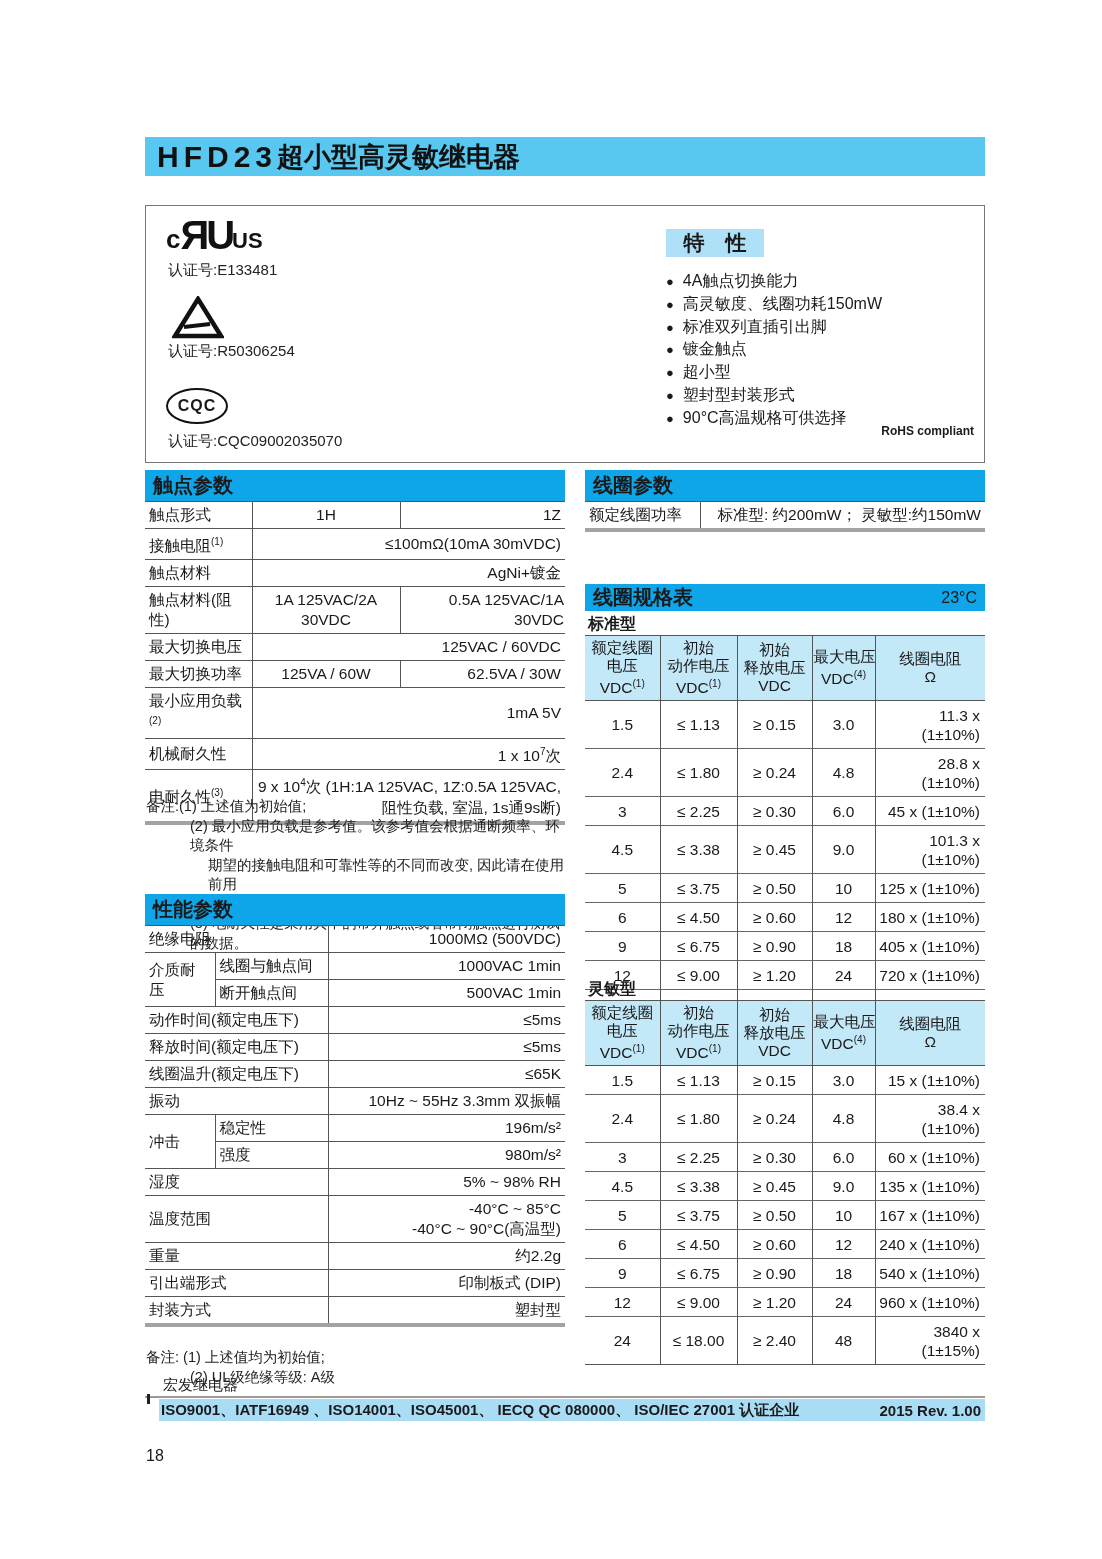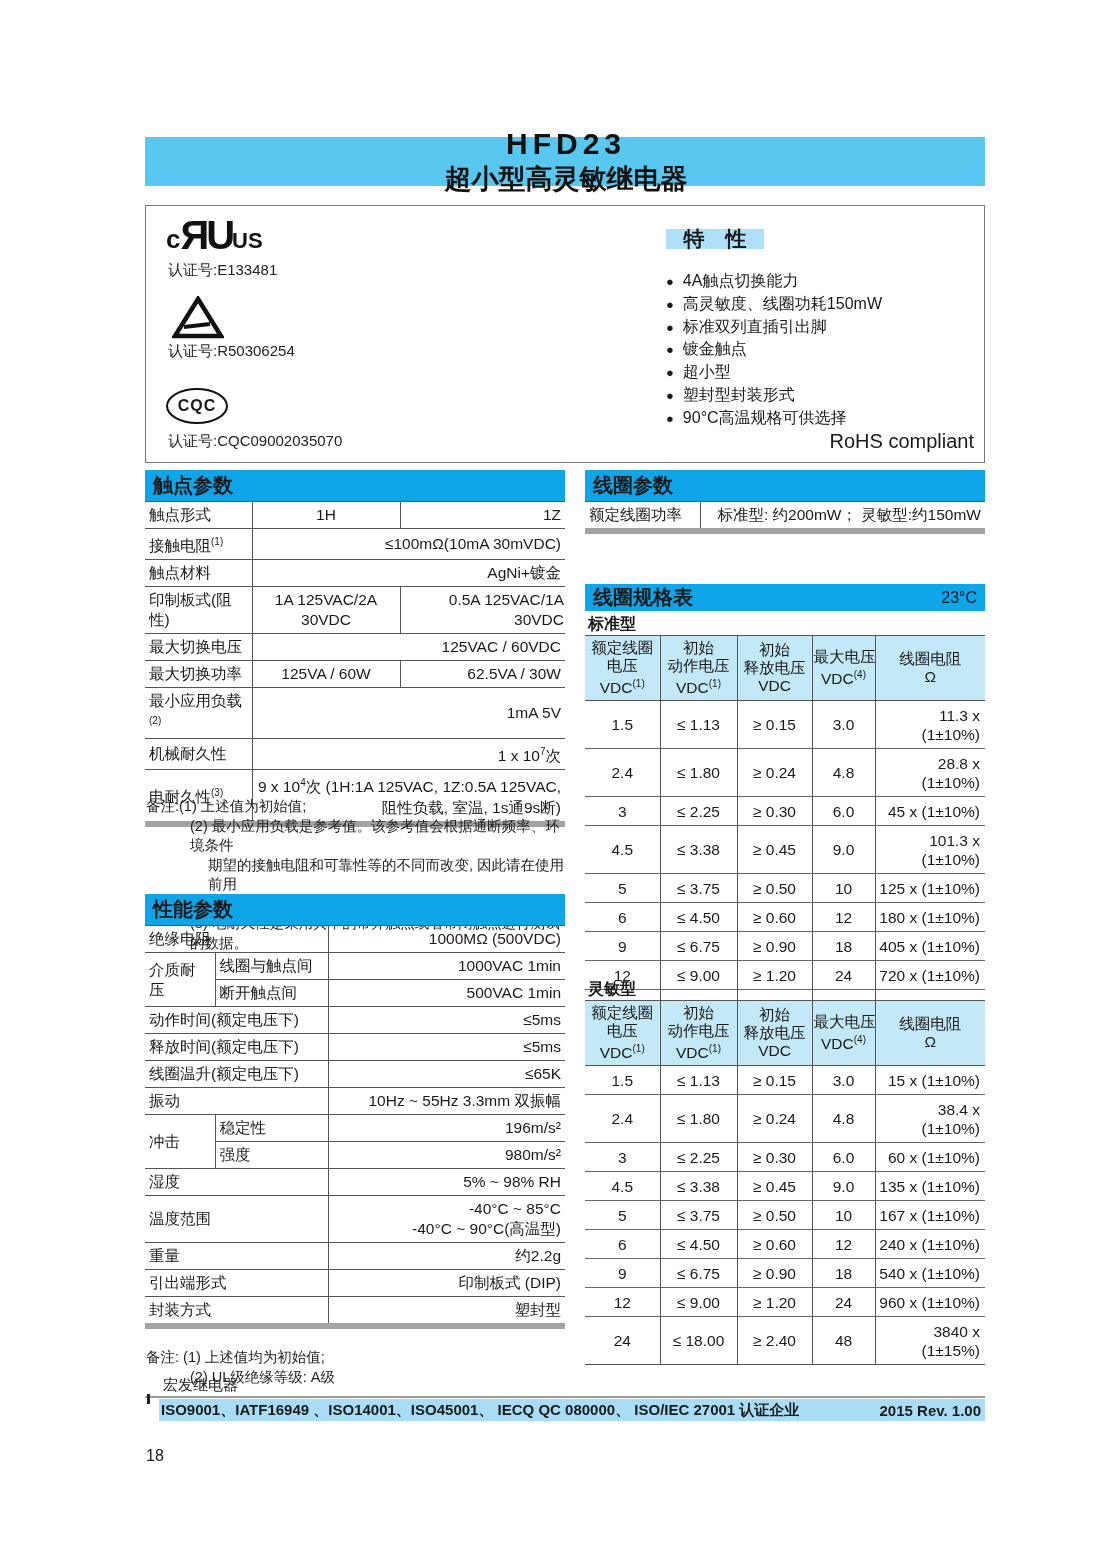--- a/index.html
+++ b/index.html
@@ -1,52 +1,52 @@
 <!DOCTYPE html>
 <html><head>
 <meta charset="utf-8">
 <style>
   * { margin:0; padding:0; box-sizing:border-box; }
   body { background:#e8e8e8; font-family:"Liberation Sans","DejaVu Sans",sans-serif; color:#1a1a1a; }
   .page { position:relative; width:1102px; height:1559px; background:#ffffff; margin:0 auto; overflow:hidden; }
   .abs { position:absolute; }
 
   
-  .header-bar { left:145px; top:137px; width:840px; height:49px; background:#58c8f0;
-    display:flex; align-items:center; justify-content:center; padding:0 10px 0 12px;flex-direction:column; }
+  .header-bar { left:145px; top:137px; width:840px; height:39px; background:#58c8f0;
+    display:flex; align-items:center; justify-content:flex-start; padding:0 10px 0 12px; }
   .model { font-size:30px; font-weight:bold; letter-spacing:5px; color:#111; }
   .header-title { font-size:27px; font-weight:bold; color:#111; }
 
   
   .cert-box { left:145px; top:205px; width:840px; height:258px; border:1px solid #777; background:#fff; }
   .ul-mark { left:20px; top:12px; font-weight:bold; color:#111; display:flex; align-items:flex-end; }
   .ul-c { font-size:26px; line-height:26px; }
   .ul-ru { font-size:40px; line-height:34px; letter-spacing:-3px; }
   .ul-us { font-size:22px; line-height:22px; }
   .cert-no { font-size:15px; color:#222; }
   .tri-logo { left:26px; top:90px; }
   .cqc-logo { left:20px; top:182px; width:62px; height:36px; border:2.5px solid #111; border-radius:50%;
     display:flex; align-items:center; justify-content:center; font-weight:bold; font-size:16px; letter-spacing:1px; }
 
-  .feat-title { left:520px; top:23px; width:98px; height:20px; background:#aee0f7;
+  .feat-title { left:520px; top:23px; width:98px; height:28px; background:#aee0f7;
     display:flex; align-items:center; justify-content:center; font-size:21px; font-weight:bold; }
   .feat-list { left:520px; top:64px; width:300px; }
   .feat-item { font-size:16px; line-height:21.8px; display:flex; align-items:baseline; }
   .feat-bullet { font-size:13px; margin-right:9px; }
-  .rohs { right:10px; bottom:9px; font-size:20px; font-weight:normal; }
+  .rohs { right:10px; bottom:24px; font-size:12px; font-weight:bold; }
 
   
   .sec-bar { background:#0ea5e9; height:31px; display:flex; align-items:center;
     justify-content:space-between; padding:0 8px; }
   .sec-bar .t { font-size:20px; font-weight:bold; }
   .sec-bar .temp { font-size:16px; }
 
   
   table { border-collapse:collapse; table-layout:fixed; }
-  .kv { width:420px; font-size:15.5px; border-bottom:6px solid #a3a3a3; }
+  .kv { width:420px; font-size:15.5px; border-bottom:4px solid #a3a3a3; }
   .kv td { border-top:1px solid #555; padding:3px 4px; line-height:20px; vertical-align:middle; }
   .kv .lbl { text-align:left; }
   .kv .mid { border-left:1px solid #555; text-align:center; }
   .kv .rgt { border-left:1px solid #555; text-align:right; }
   .kv .val { border-left:1px solid #555; text-align:right; }
   .kv .sub { border-left:1px solid #555; text-align:left; }
   sup { font-size:10px; }
 
   .notes { font-size:14.5px; line-height:19.5px; color:#222; }
   .note-i1 { padding-left:44px; }
@@ -151,21 +151,21 @@
     </tr>
     <tr>
       <td class="lbl"><span>接触电阻</span><sup>(1)</sup></td>
       <td class="val" colspan="2">≤100mΩ(10mA 30mVDC)</td>
     </tr>
     <tr>
       <td class="lbl">触点材料</td>
       <td class="val" colspan="2">AgNi+镀金</td>
     </tr>
     <tr>
-      <td class="lbl">印制板式(阻性)</td>
+      <td class="lbl">触点材料(阻性)</td>
       <td class="mid" style="padding:3px 1px">1A 125VAC/2A 30VDC</td>
       <td class="rgt" style="padding:3px 1px">0.5A 125VAC/1A 30VDC</td>
     </tr>
     <tr>
       <td class="lbl">最大切换电压</td>
       <td class="val" colspan="2">125VAC / 60VDC</td>
     </tr>
     <tr>
       <td class="lbl">最大切换功率</td>
       <td class="mid">125VA / 60W</td>

